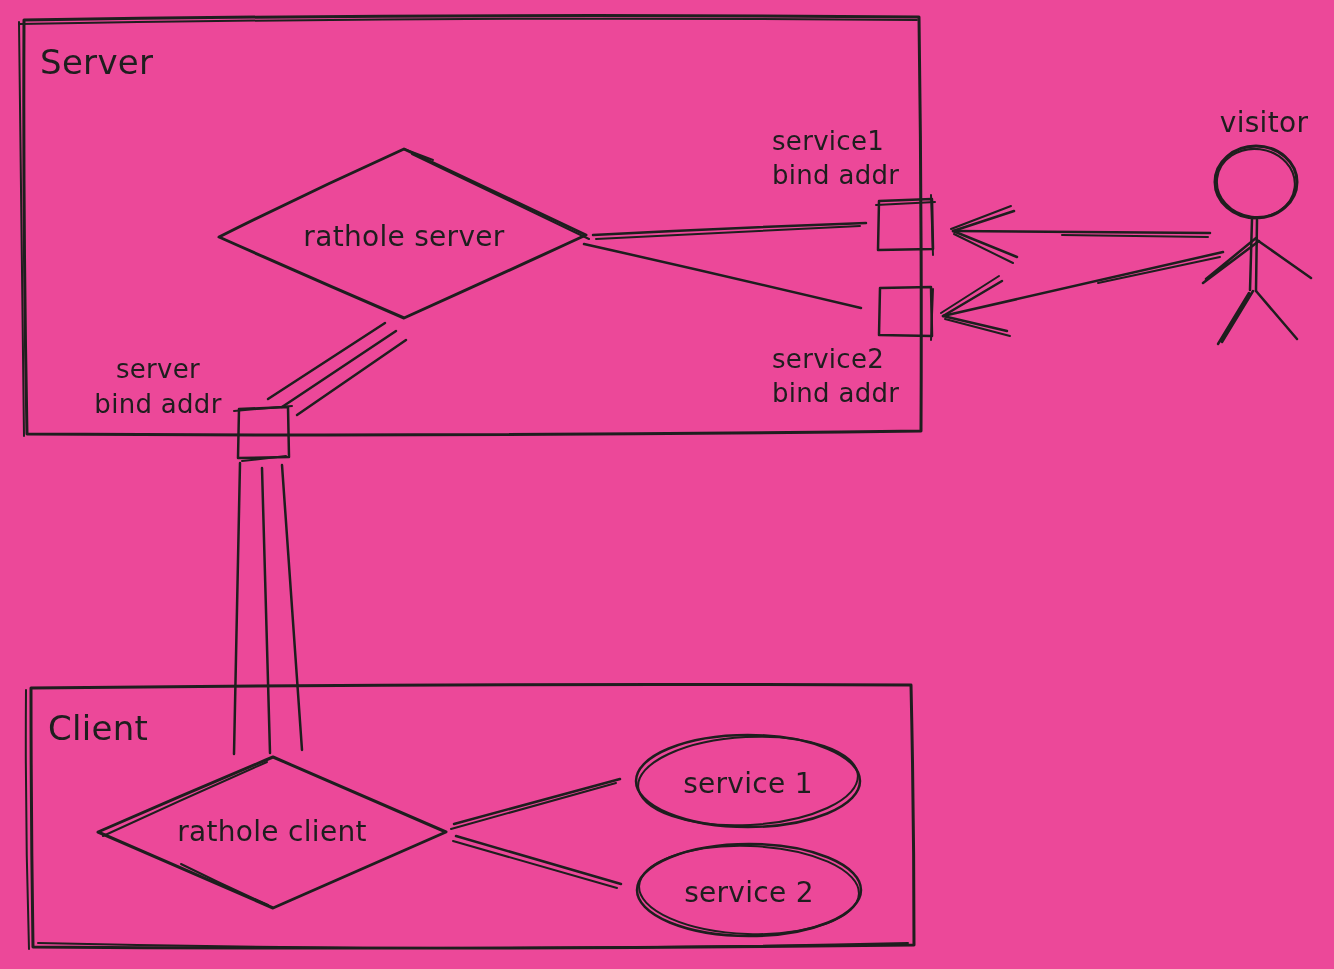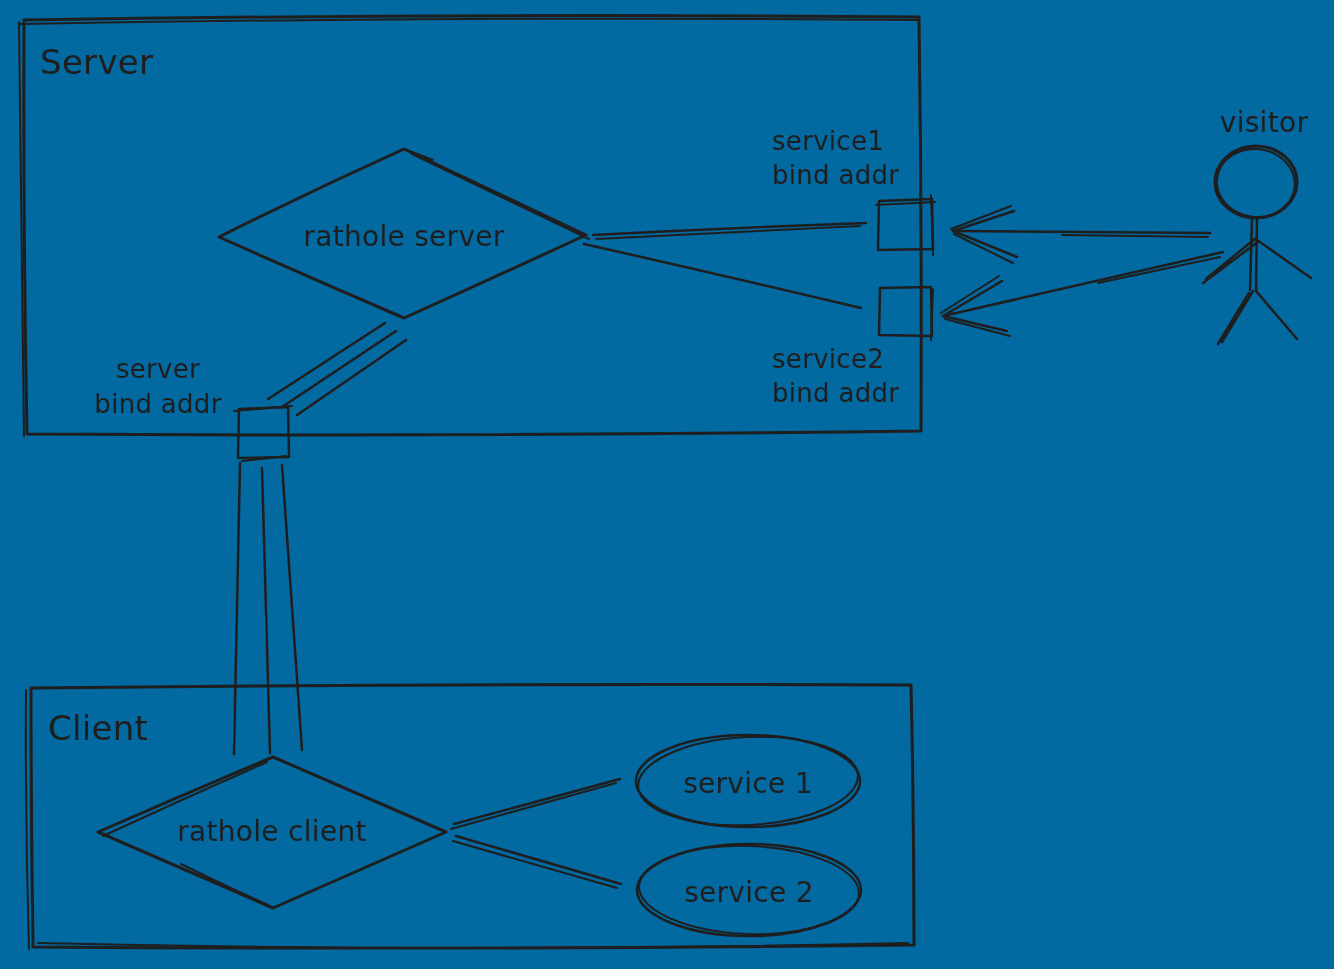--- a/index.html
+++ b/index.html
@@ -7,21 +7,21 @@
     padding: 0;
     background: #ffffff;
     width: 1334px;
     height: 969px;
     overflow: hidden;
   }
   .canvas {
     position: relative;
     width: 1334px;
     height: 969px;
-    background: #0369a1;
+    background: #ec4899;
   }
   svg {
     display: block;
   }
   .sk {
     fill: none;
     stroke: #1e1e1e;
     stroke-linecap: round;
     stroke-linejoin: round;
   }

